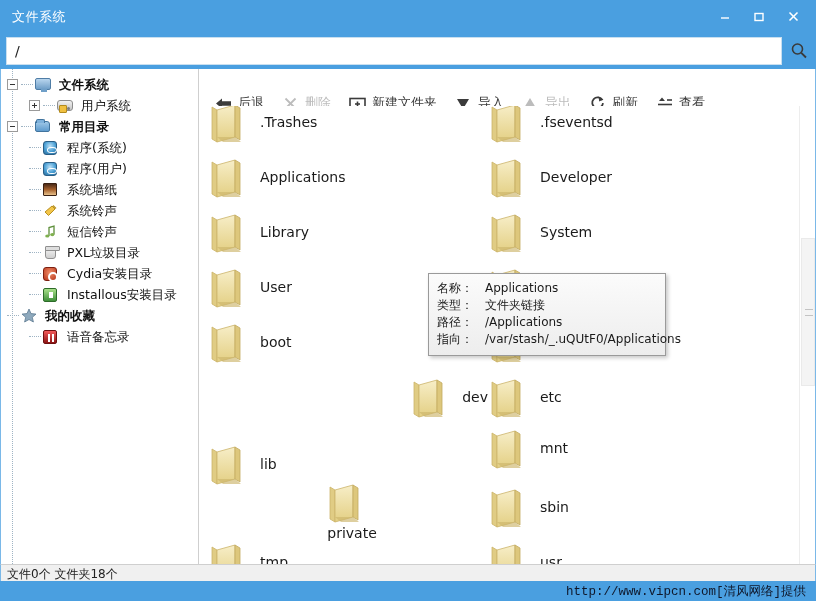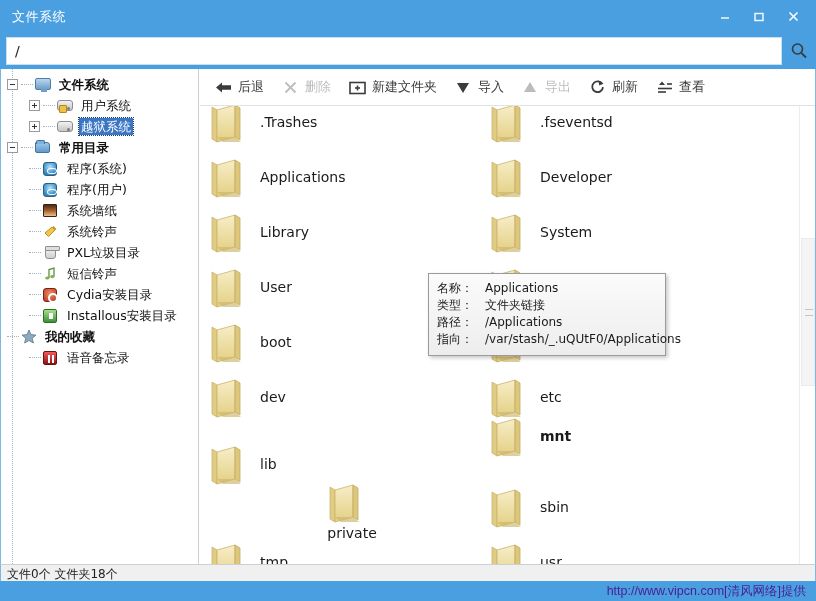--- a/index.html
+++ b/index.html
@@ -155,21 +155,21 @@
   .ic-voice { background: linear-gradient(#f25a5a,#8c1414); border:1px solid #6d1010; border-radius:2px; height:14px; width:14px; margin-top:1px;}
   .ic-voice::after { content:""; position:absolute; left:4px; top:3px; width:2px; height:8px; background:#ffffff; box-shadow:4px 0 0 #ffffff;}
 
   
   .filepane {
     position: absolute; left: 199px; top: 0;
     width: 615px; height: 495px;
     background: #ffffff;
   }
   .toolbar {
-    position: absolute; left: 0; top: 0;
+    position: absolute; left: 0; top: 16px;
     width: 615px; height: 37px;
     background: #ffffff;
     border-bottom: 1px solid #e2e2e2;
     display: flex; align-items: center;
     padding-left: 6px;
   }
   .tbtn {
     display: flex; align-items: center;
     height: 30px; padding: 0 9px;
     font-size: 13px; color: #3b3b3b;
@@ -263,22 +263,22 @@
     font-family: "DejaVu Sans", sans-serif;
     white-space: nowrap;
   }
   .footerbar {
     position: absolute; left: 0; top: 581px;
     width: 816px; height: 20px;
     background: #4a9fe0;
   }
   .footer-text {
     position: absolute; right: 10px; top: 2px;
-    font-size: 12.5px; color: #4c1d95;
-    font-family: Liberation Sans, sans-serif;
+    font-size: 12.5px; color: #0f172a;
+    font-family: Liberation Mono, monospace;
     white-space: nowrap;
   }
 </style>
 </head>
 <body>
 
 <div id="app">
 
   <div class="titlebar">
     <div class="title-text">文件系统</div>
@@ -326,28 +326,20 @@
             <span class="tlabel">文件系统</span>
           </div>
           <div class="tree-node lvl1">
             <span class="expander plus"></span>
             <span class="dots"></span>
             <span class="ticon">
               <span class="ic-drive lock" style="position:absolute;left:0;top:0;"></span>
             </span>
             <span class="tlabel">用户系统</span>
           </div>
-          <div class="tree-node lvl1 selected">
-            <span class="expander plus"></span>
-            <span class="dots"></span>
-            <span class="ticon">
-              <span class="ic-drive" style="position:absolute;left:0;top:0;"></span>
-            </span>
-            <span class="tlabel">越狱系统</span>
-          </div>
           <div class="tree-node lvl0 root">
             <span class="expander "></span>
             <span class="dots"></span>
             <span class="ticon">
               <span class="ic-folderblue" style="position:absolute;left:0;top:0;"></span>
             </span>
             <span class="tlabel">常用目录</span>
           </div>
           <div class="tree-node lvl1">
             <span class="dots"></span>
@@ -370,36 +362,36 @@
             </span>
             <span class="tlabel">系统墙纸</span>
           </div>
           <div class="tree-node lvl1">
             <span class="dots"></span>
             <span class="ticon"><svg width="15" height="15" viewBox="0 0 15 15">
                 <path d="M2 9 L9 3 L12 6 L5.5 12.5 Z" fill="#f3c54a" stroke="#b8901f" stroke-width="1"></path>
                 <path d="M10 2.5 L13 5.5" stroke="#b8901f" stroke-width="1.2"></path>
               </svg></span>
             <span class="tlabel">系统铃声</span>
-          </div>
-          <div class="tree-node lvl1">
-            <span class="dots"></span>
-            <span class="ticon">
-              <span class="ic-trash" style="position:absolute;left:0;top:0;"></span>
-            </span>
-            <span class="tlabel">PXL垃圾目录</span>
           </div>
           <div class="tree-node lvl1">
             <span class="dots"></span>
             <span class="ticon"><svg width="15" height="15" viewBox="0 0 15 15">
                 <path d="M6 12 V3.5 L11 2.2 V10.5" fill="none" stroke="#5d8f3a" stroke-width="1.3"></path>
                 <ellipse cx="4.3" cy="12" rx="2.1" ry="1.6" fill="#7fb04e"></ellipse>
                 <ellipse cx="9.3" cy="10.6" rx="2.1" ry="1.6" fill="#7fb04e"></ellipse>
               </svg></span>
             <span class="tlabel">短信铃声</span>
+          </div>
+          <div class="tree-node lvl1">
+            <span class="dots"></span>
+            <span class="ticon">
+              <span class="ic-trash" style="position:absolute;left:0;top:0;"></span>
+            </span>
+            <span class="tlabel">PXL垃圾目录</span>
           </div>
           <div class="tree-node lvl1">
             <span class="dots"></span>
             <span class="ticon">
               <span class="ic-cydia" style="position:absolute;left:0;top:0;"></span>
             </span>
             <span class="tlabel">Cydia安装目录</span>
           </div>
           <div class="tree-node lvl1">
             <span class="dots"></span>
@@ -698,21 +690,21 @@
                     </linearGradient>
                   </defs>
                   <path d="M4 8 L4 40 L9 43 L9 11 Z" fill="#e0cc84" stroke="#cbb469" stroke-width=".8"></path>
                   <path d="M9 11 L9 43 L27 38 L27 6 Z" fill="url(#fg2)" stroke="#cbb469" stroke-width=".8"></path>
                   <path d="M27 6 L27 38 L32 41 L32 9 Z" fill="#ddc77c" stroke="#c3ab61" stroke-width=".8"></path>
                   <path d="M9 38 L27 38 L33 43 L15 43 Z" fill="#cdb66c" opacity=".65"></path>
                 </svg>
               </span>
               <span class="fname">cores</span>
             </div>
-            <div class="fitem" style="left: 8px; top: 263px;">
+            <div class="fitem" style="left: 8px; top: 263px; justify-content: flex-end;">
               <span class="ficon">
                 <svg width="44" height="46" viewBox="0 0 44 46">
                   <defs>
                     <linearGradient id="fg1" x1="0" y1="0" x2="1" y2="0">
                       <stop offset="0%" stop-color="#f3e7b4"></stop>
                       <stop offset="100%" stop-color="#e8d88d"></stop>
                     </linearGradient>
                     <linearGradient id="fg2" x1="0" y1="0" x2="0" y2="1">
                       <stop offset="0%" stop-color="#f7eec8"></stop>
                       <stop offset="100%" stop-color="#e3cf83"></stop>
@@ -761,21 +753,21 @@
                     </linearGradient>
                   </defs>
                   <path d="M4 8 L4 40 L9 43 L9 11 Z" fill="#e0cc84" stroke="#cbb469" stroke-width=".8"></path>
                   <path d="M9 11 L9 43 L27 38 L27 6 Z" fill="url(#fg2)" stroke="#cbb469" stroke-width=".8"></path>
                   <path d="M27 6 L27 38 L32 41 L32 9 Z" fill="#ddc77c" stroke="#c3ab61" stroke-width=".8"></path>
                   <path d="M9 38 L27 38 L33 43 L15 43 Z" fill="#cdb66c" opacity=".65"></path>
                 </svg>
               </span>
               <span class="fname">lib</span>
             </div>
-            <div class="fitem" style="left: 288px; top: 302px; font-weight: bold;">
+            <div class="fitem" style="left: 288px; top: 314px;">
               <span class="ficon">
                 <svg width="44" height="46" viewBox="0 0 44 46">
                   <defs>
                     <linearGradient id="fg1" x1="0" y1="0" x2="1" y2="0">
                       <stop offset="0%" stop-color="#f3e7b4"></stop>
                       <stop offset="100%" stop-color="#e8d88d"></stop>
                     </linearGradient>
                     <linearGradient id="fg2" x1="0" y1="0" x2="0" y2="1">
                       <stop offset="0%" stop-color="#f7eec8"></stop>
                       <stop offset="100%" stop-color="#e3cf83"></stop>

